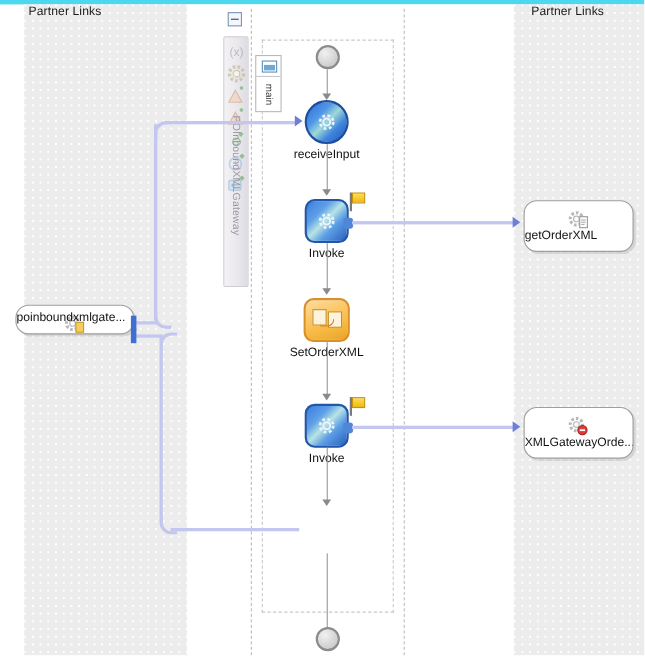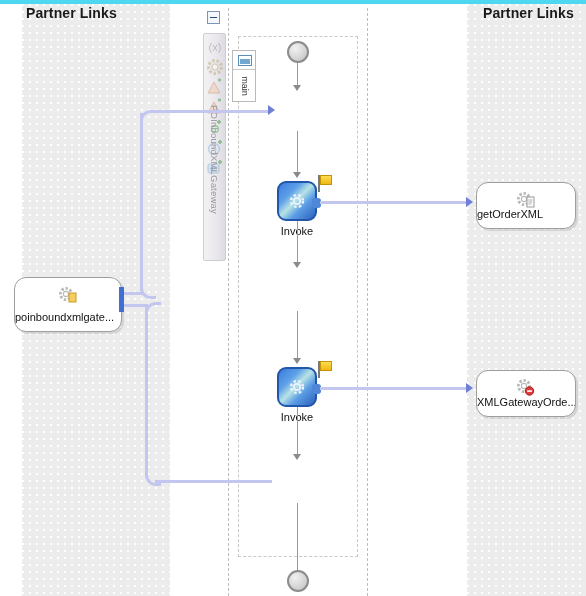--- a/index.html
+++ b/index.html
@@ -25,21 +25,21 @@
     position:absolute;top:4px;height:592px;
     background-color:#ececec;
     background-image:
       radial-gradient(circle at 1px 1px, #ffffff 1px, transparent 1.2px);
     background-size:7px 7px;
   }
   .pl-left{left:22px;width:148px;border-right:1px solid #d8d8d8;}
   .pl-right{left:467px;width:119px;}
   .pl-title{
     position:absolute;top:5px;
-    font-size:14px;font-weight:bold;color:#1a1a1a;
+    font-size:11px;font-weight:normal;color:#1a1a1a;
     letter-spacing:.1px;white-space:nowrap;
   }
   .pl-title-left{left:26px;}
   .pl-title-right{left:483px;}
 
   
   .canvas{
     position:absolute;left:170px;top:4px;width:297px;height:592px;
     background:#ffffff;
   }
@@ -305,40 +305,59 @@
     <div class="sep"></div>
     <div class="mtext">main</div>
   </div>
 
   <div class="node" style="left:287px;top:41px;">
     <div class="terminal"></div>
   </div>
   <div class="vline" style="left:297px;top:63px;height:24px;"></div>
   <div class="varrow" style="left:293px;top:85px;"></div>
 
+  <div class="node" style="left:277px;top:91px;width:40px;height:40px;">
+    <div class="receive">
+      <svg class="gear" viewBox="0 0 20 20">
+        <g fill="none" stroke="#eaf4ff" stroke-width="2.4">
+          <circle cx="10" cy="10" r="6" stroke-dasharray="2.6 2.2"></circle>
+        </g>
+        <circle cx="10" cy="10" r="3.2" fill="none" stroke="#eaf4ff" stroke-width="1.8"></circle>
+      </svg>
+    </div>
+    <div class="node-label">receiveInput</div>
+  </div>
   <div class="vline" style="left:297px;top:131px;height:42px;"></div>
   <div class="varrow" style="left:293px;top:172px;"></div>
 
   <div class="node" style="left:277px;top:181px;width:40px;height:40px;">
     <div class="invoke">
       <svg class="gear" viewBox="0 0 20 20">
         <circle cx="10" cy="10" r="6" fill="none" stroke="#eaf4ff" stroke-width="2.4" stroke-dasharray="2.6 2.2"></circle>
         <circle cx="10" cy="10" r="3.2" fill="none" stroke="#eaf4ff" stroke-width="1.8"></circle>
       </svg>
       <div class="nub nub-r"></div>
     </div>
     <div class="flag" style="left:41px;top:-6px;">
       <div class="pole"></div>
         <div class="cloth"></div>
     </div>
     <div class="node-label">Invoke</div>
   </div>
   <div class="vline" style="left:297px;top:221px;height:42px;"></div>
   <div class="varrow" style="left:293px;top:262px;"></div>
 
+  <div class="node" style="left:276px;top:271px;width:42px;height:40px;">
+    <div class="assign">
+      <div class="pg pg1"></div>
+        <div class="pg pg2"></div>
+      <div class="arrowln"></div>
+    </div>
+    <div class="node-label">SetOrderXML</div>
+  </div>
   <div class="vline" style="left:297px;top:311px;height:48px;"></div>
   <div class="varrow" style="left:293px;top:358px;"></div>
 
   <div class="node" style="left:277px;top:367px;width:40px;height:40px;">
     <div class="invoke">
       <svg class="gear" viewBox="0 0 20 20">
         <circle cx="10" cy="10" r="6" fill="none" stroke="#eaf4ff" stroke-width="2.4" stroke-dasharray="2.6 2.2"></circle>
         <circle cx="10" cy="10" r="3.2" fill="none" stroke="#eaf4ff" stroke-width="1.8"></circle>
       </svg>
       <div class="nub nub-r"></div>
@@ -352,21 +371,21 @@
   <div class="vline" style="left:297px;top:407px;height:48px;"></div>
   <div class="varrow" style="left:293px;top:454px;"></div>
 
 
   <div class="vline" style="left:297px;top:503px;height:68px;"></div>
 
   <div class="node" style="left:287px;top:570px;">
     <div class="terminal"></div>
   </div>
 
-  <div class="plbox" style="left:14px;top:277px;width:108px;height:55px;">
+  <div class="plbox" style="left:14px;top:277px;width:108px;height:27px;">
     <svg class="pl-ico" viewBox="0 0 20 18">
       <circle cx="8" cy="8" r="5.6" fill="none" stroke="#b9b9b9" stroke-width="2.8" stroke-dasharray="2.4 1.8"></circle>
       <circle cx="8" cy="8" r="2.6" fill="#fff" stroke="#b9b9b9" stroke-width="1.1"></circle>
       <rect x="11" y="7" width="7" height="9" fill="#f6cc5e" stroke="#c79b22" stroke-width="1"></rect>
     </svg>
     <div class="pl-label">poinboundxmlgate...</div>
   </div>
 
   <div class="plbox" style="left:476px;top:182px;width:100px;height:47px;">
     <svg class="pl-ico" viewBox="0 0 20 18">

